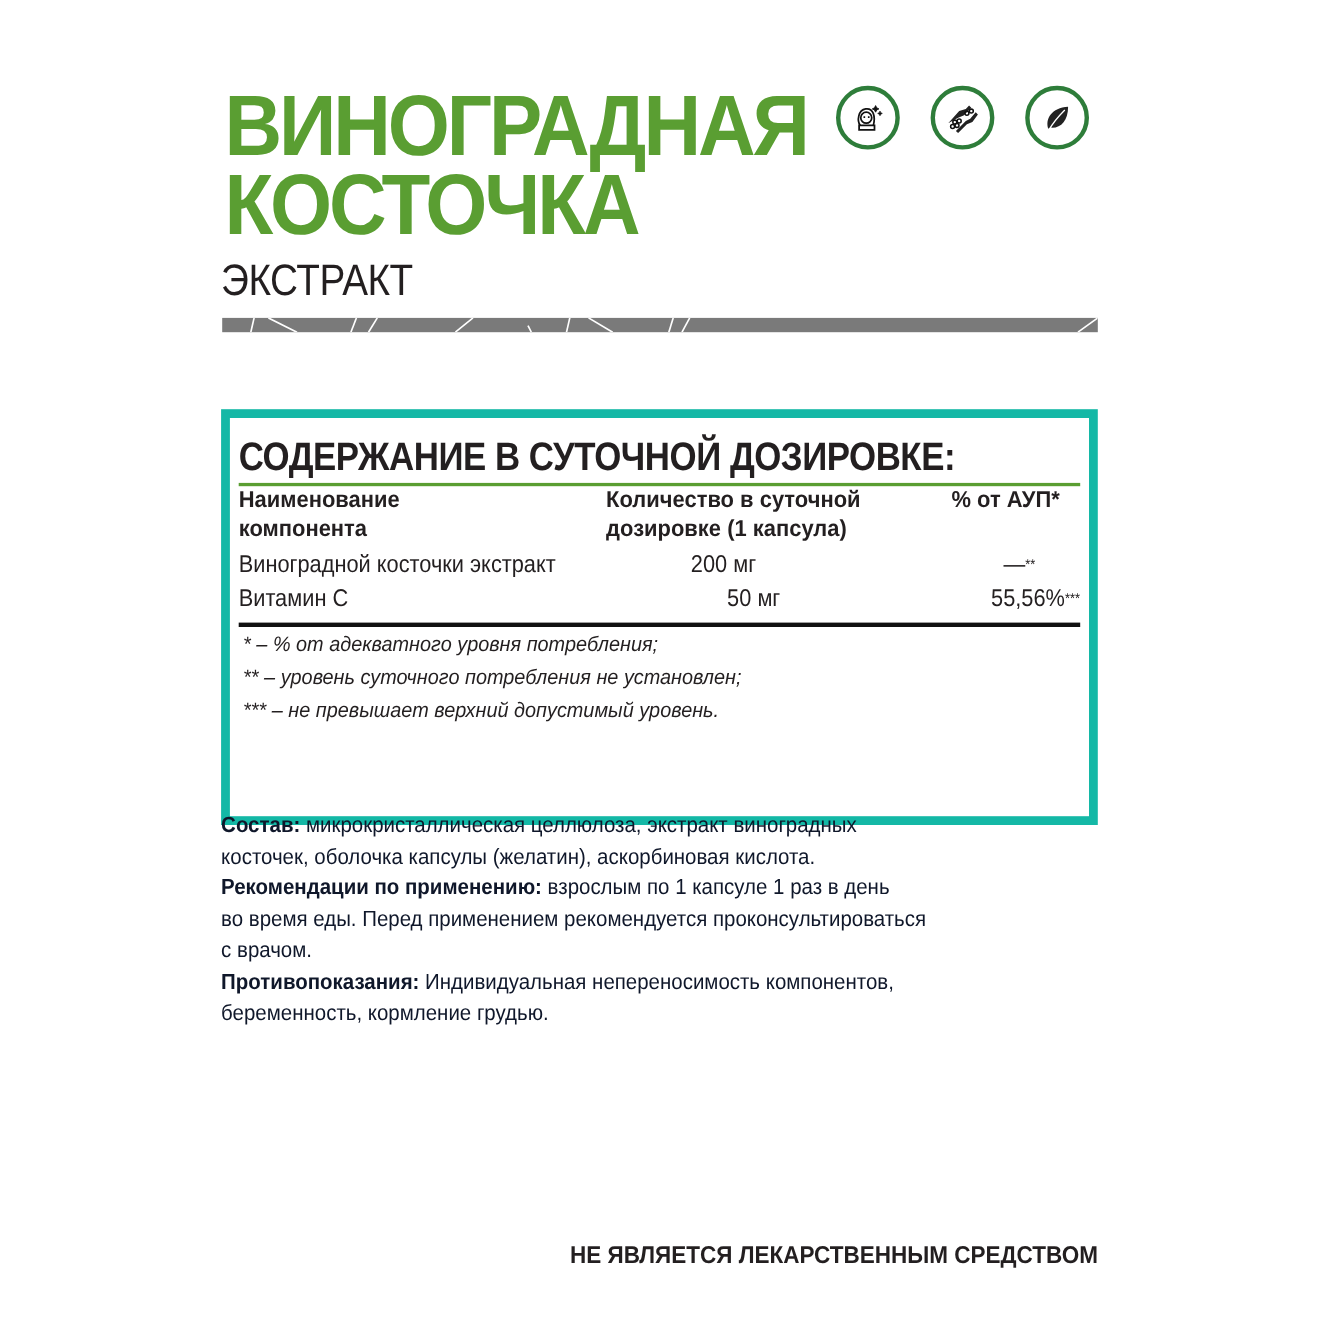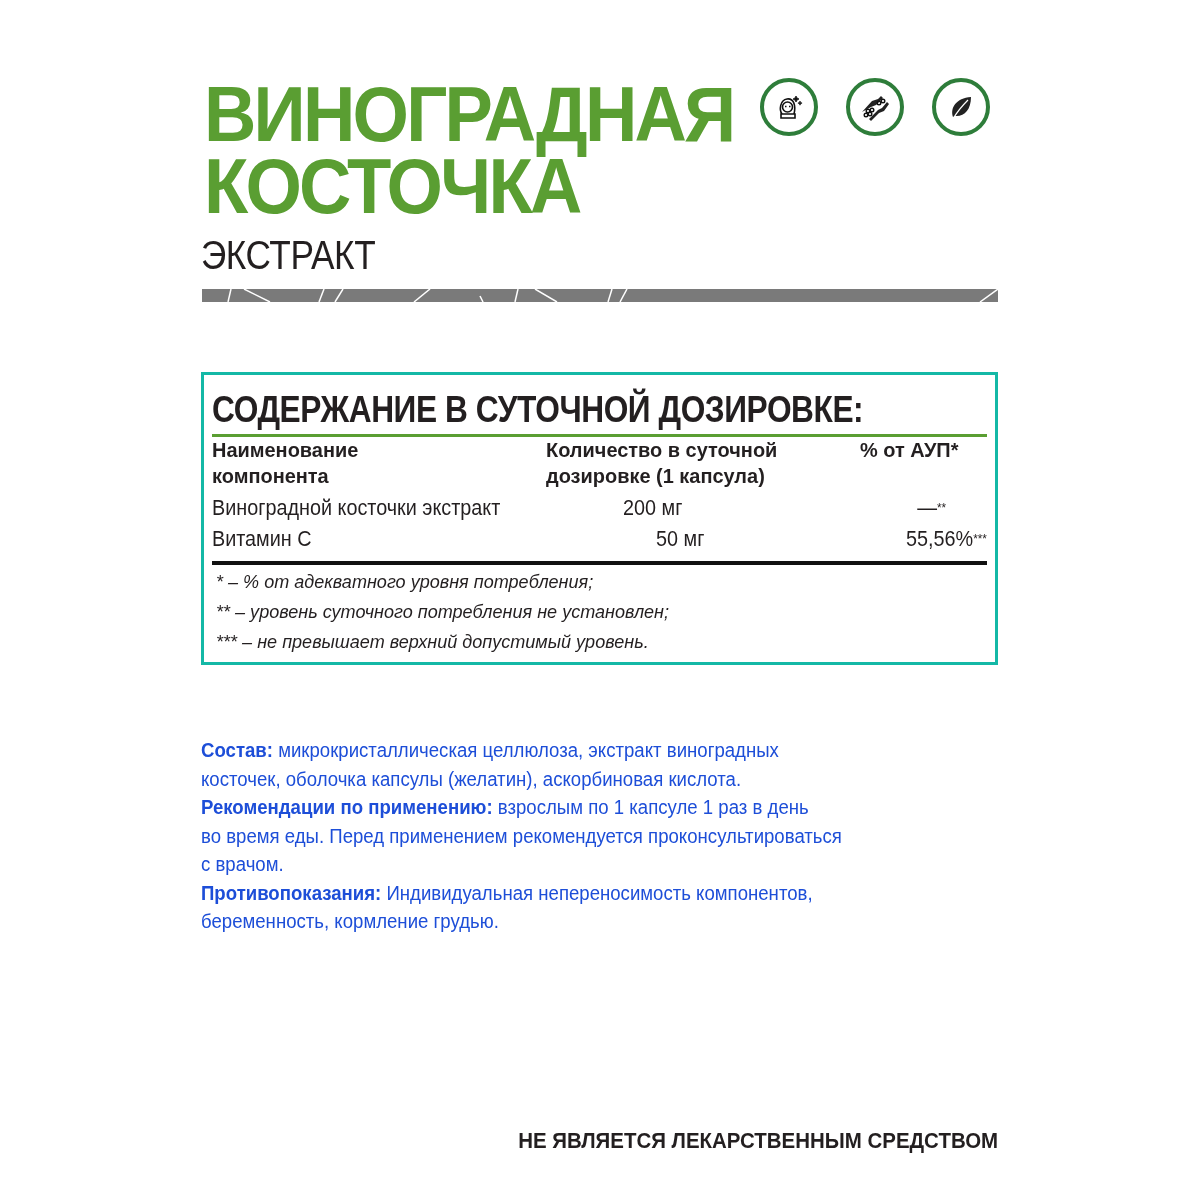--- a/index.html
+++ b/index.html
@@ -9,32 +9,32 @@
     .title-line { font-family: "Liberation Sans", sans-serif; font-weight: 700; color: #5a9e32; font-size: 78px; line-height: 72px; letter-spacing: -3px; transform: scaleX(0.93); transform-origin: left; white-space: nowrap; }
     .subtitle { position: absolute; left: 201px; top: 233px; font-size: 40px; letter-spacing: -0.5px; color: #231f20; font-weight: 400; transform: scaleX(0.88); transform-origin: left; }
 
     .icons { position: absolute; left: 760px; top: 78px; display: flex; gap: 28px; }
     .icon-circle { width: 58px; height: 58px; border-radius: 50%; border: 4px solid #2e7d3a; box-sizing: border-box; display: flex; align-items: center; justify-content: center; background: #fff; }
     .icon-circle svg { width: 34px; height: 34px; }
 
     .divider-band { position: absolute; left: 202px; top: 289px; width: 796px; height: 13px; background: #7a7a7a; overflow: hidden; }
     .divider-band svg { position: absolute; left: 0; top: 0; }
 
-    .info-box { position: absolute; left: 201px; top: 372px; width: 797px; height: 293px; border: 3px solid #14b8a6; box-sizing: border-box; }
+    .info-box { position: absolute; left: 201px; top: 372px; width: 797px; height: 378px; border: 8px solid #14b8a6; box-sizing: border-box; }
     .box-title { position: absolute; left: 8px; top: 14px; font-size: 36px; font-weight: 700; color: #231f20; letter-spacing: -0.5px; transform: scaleX(0.88); transform-origin: left; white-space: nowrap; }
     .box-title-rule { position: absolute; left: 8px; right: 8px; top: 59px; height: 3px; background: #5a9e32; }
 
     .th { position: absolute; font-size: 21px; font-weight: 700; line-height: 26px; color: #231f20; transform: scaleX(0.95); transform-origin: left; white-space: nowrap; }
     .td { position: absolute; font-size: 22px; line-height: 26px; color: #231f20; transform: scaleX(0.9); transform-origin: left; white-space: nowrap; }
     .td.right { transform-origin: right; text-align: right; }
     .td sup, .footnote-mark { font-size: 13px; vertical-align: top; }
     .table-bottom-rule { position: absolute; left: 8px; right: 8px; top: 186px; height: 4px; background: #111; }
     .footnote { position: absolute; left: 12px; font-size: 19px; font-style: italic; color: #231f20; white-space: nowrap; transform: scaleX(0.95); transform-origin: left; }
 
-    .composition { position: absolute; left: 201px; top: 736px; width: 800px; font-size: 20px; line-height: 28.5px; color: #1d4ed8; }
+    .composition { position: absolute; left: 201px; top: 736px; width: 800px; font-size: 20px; line-height: 28.5px; color: #0f172a; }
     .composition p { margin: 0; transform: scaleX(0.93); transform-origin: left; white-space: nowrap; }
     .composition b { font-weight: 700; }
 
     .disclaimer { position: absolute; right: 202px; top: 1128px; font-size: 22px; font-weight: 700; color: #231f20; white-space: nowrap; transform: scaleX(0.93); transform-origin: right; }
   </style>
 </head>
 <body>
 
 <div class="title-block">
   <div class="title-line">ВИНОГРАДНАЯ</div>

